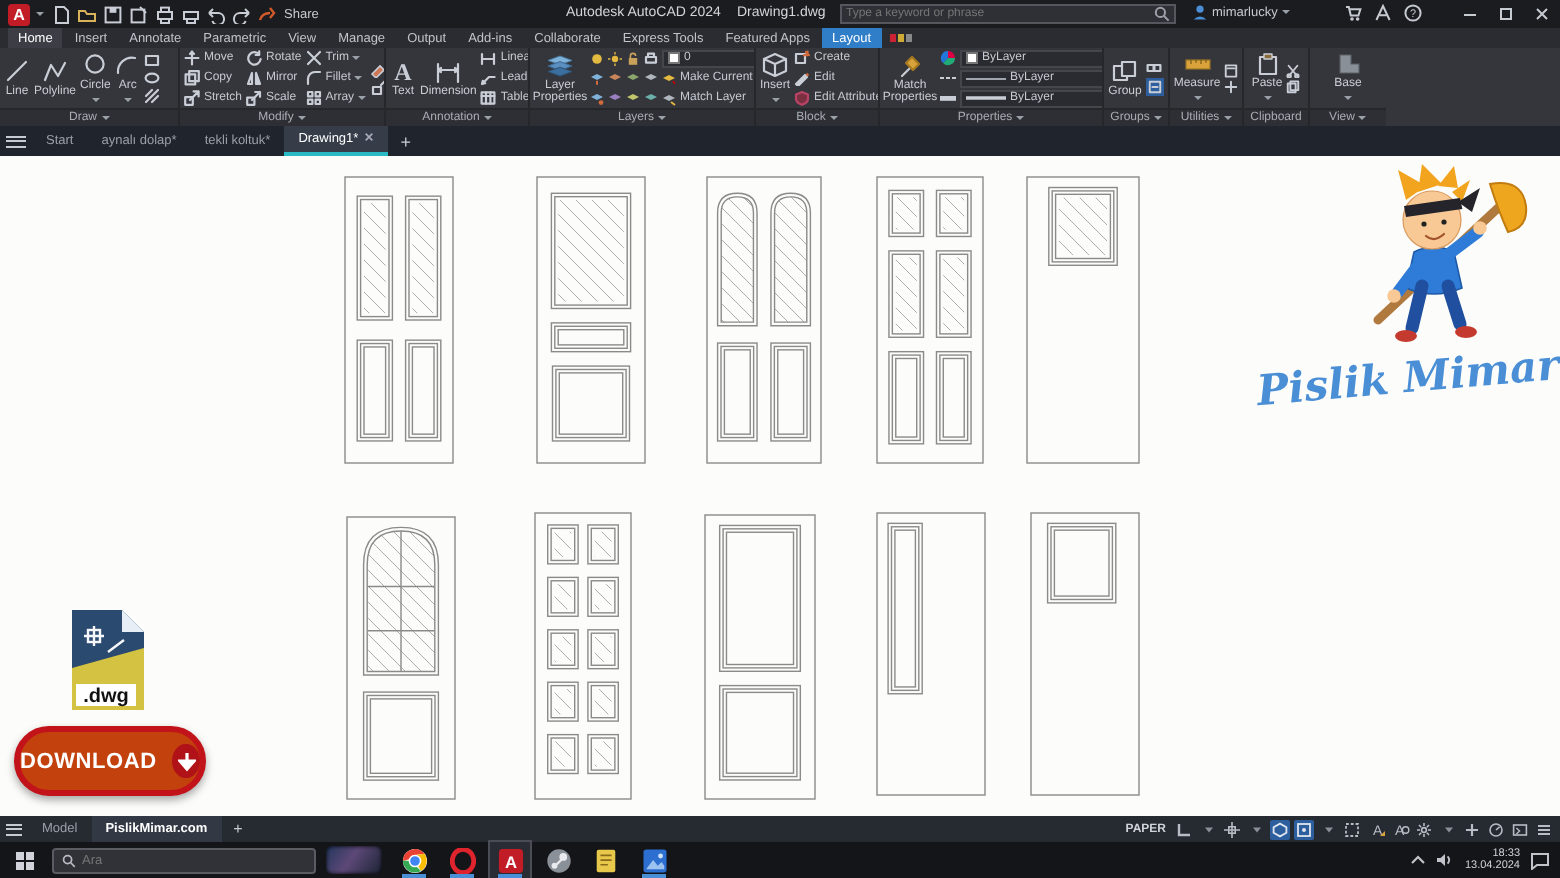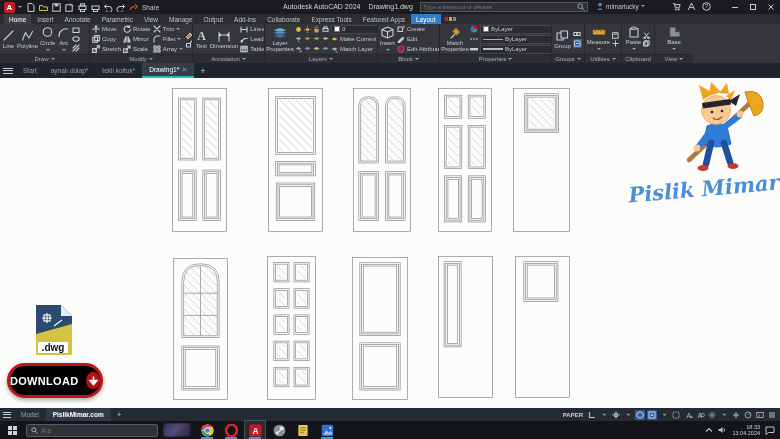--- a/index.html
+++ b/index.html
@@ -61,21 +61,21 @@
 
   
   .canvas{position:absolute;left:0;top:78px;width:780px;height:330px;background:#fcfcfb;overflow:hidden;}
 
   .logo{position:absolute;left:628px;top:2px;width:152px;height:132px;}
   .wmtext{position:absolute;left:0;top:96px;width:152px;text-align:center;
     font-family:"DejaVu Serif",serif;font-style:italic;font-weight:bold;font-size:21px;
     color:#4a8fd6;transform:rotate(-5deg);white-space:nowrap;}
 
   .dwgicon{position:absolute;left:34px;top:226px;width:40px;height:52px;}
-  .dlbtn{position:absolute;left:7px;top:285px;width:96px;height:35px;background:#000000;
+  .dlbtn{position:absolute;left:7px;top:285px;width:96px;height:35px;background:#c2410c;
     border:3px solid #c2131b;border-radius:18px;display:flex;align-items:center;justify-content:flex-start;
     gap:8px;box-shadow:0 2px 4px rgba(0,0,0,.35);cursor:pointer;}
   .dlbtn .lbl{color:#fff;font-weight:bold;font-size:11px;letter-spacing:.3px;}
   .dlcirc{width:17px;height:17px;border-radius:50%;background:#b01218;display:flex;align-items:center;justify-content:center;}
 
   
   .statusbar{position:absolute;left:0;top:408px;width:780px;height:13px;background:#262a31;
     display:flex;align-items:center;color:#9aa0a8;font-size:6.5px;}
   .mtab{display:flex;align-items:center;padding:0 7px;height:100%;white-space:nowrap;}
   .mtab.activelayout{background:#323844;color:#fff;font-weight:bold;}

